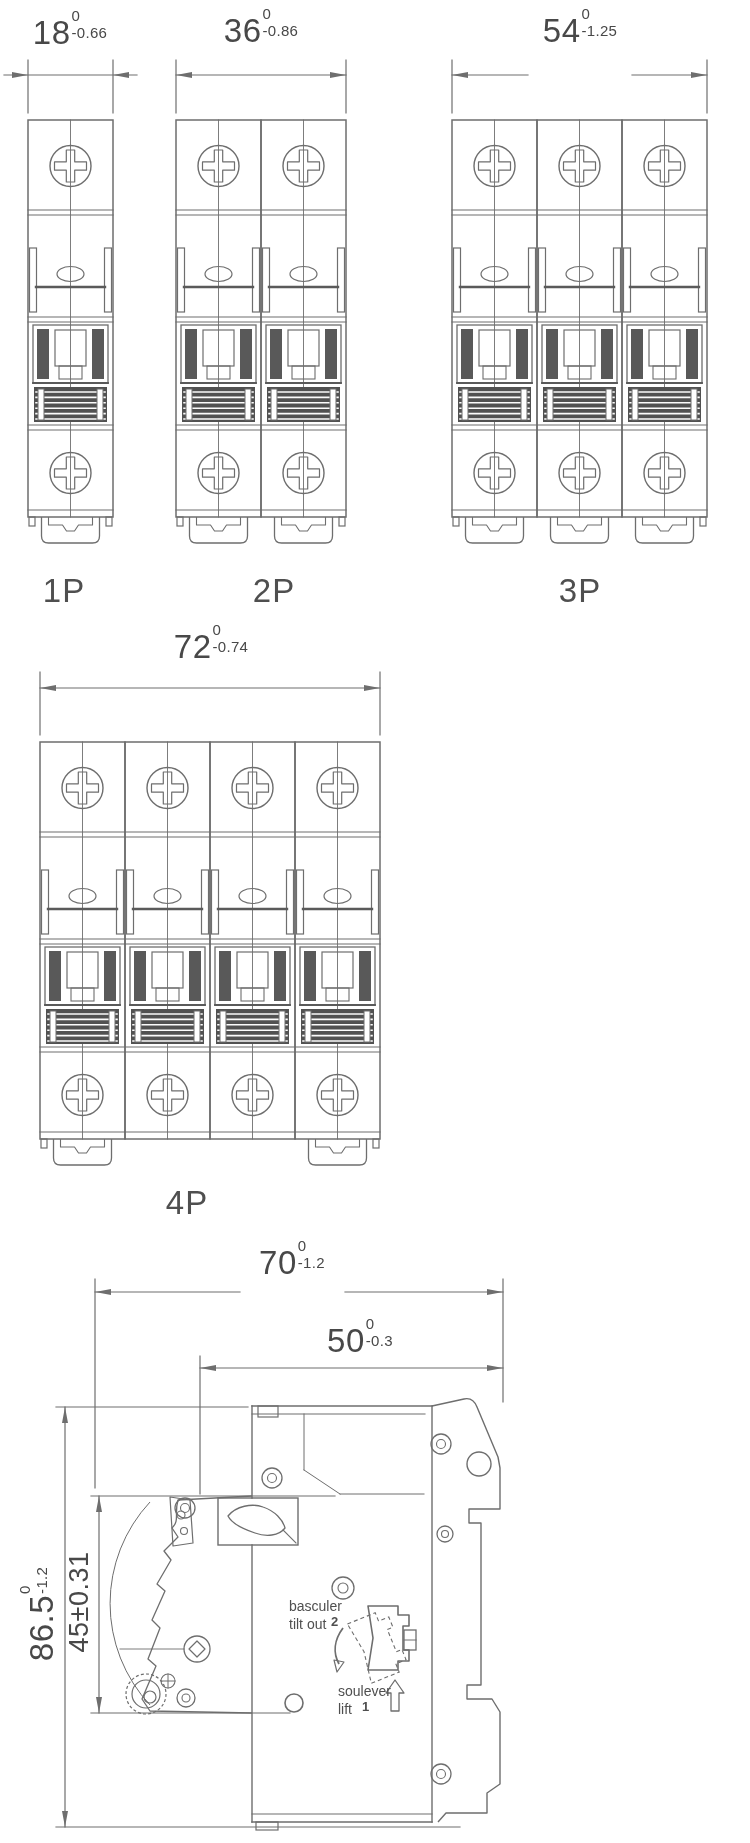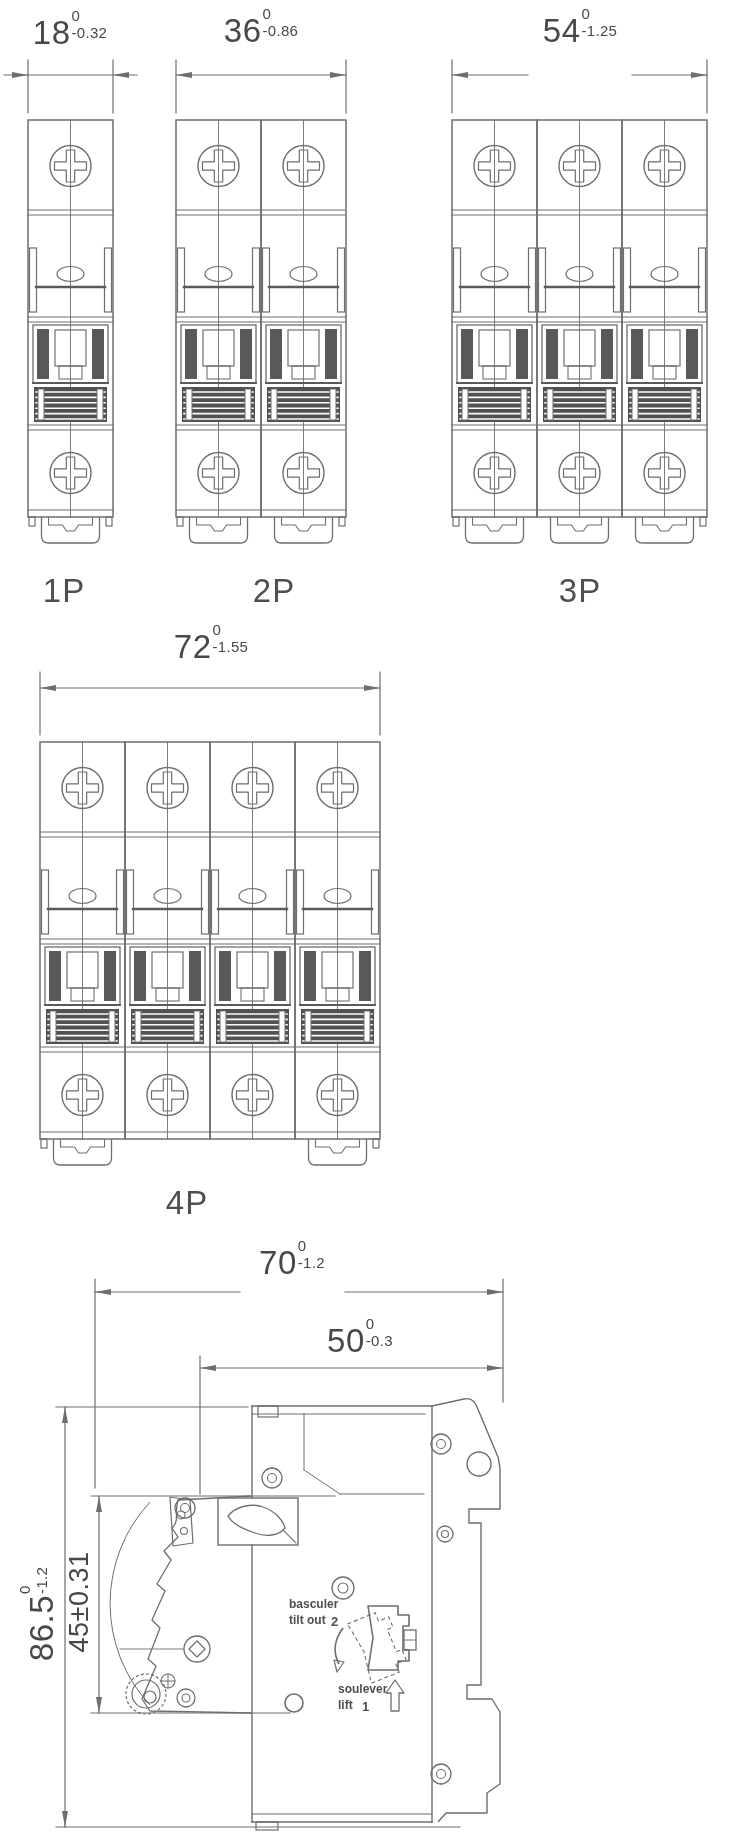--- a/index.html
+++ b/index.html
@@ -5,21 +5,21 @@
   html,body{margin:0;padding:0;background:#ffffff;}
   body{width:750px;height:1843px;position:relative;font-family:"Liberation Sans",sans-serif;color:#4a4a4a;overflow:hidden;}
   .stage{position:absolute;left:0;top:0;width:750px;height:1843px;}
   #art{position:absolute;left:0;top:0;}
   .dim{position:absolute;display:flex;align-items:flex-start;color:#484848;transform:translateX(-50%);white-space:nowrap;}
   .dim .v{font-size:33px;line-height:1;letter-spacing:.5px;}
   .dim .tol{display:flex;flex-direction:column;font-size:15px;line-height:1.12;letter-spacing:.3px;transform:translateY(-8px);margin-left:1px;}
   .dim.rot{transform:translate(-50%,-50%) rotate(-90deg);}
   .dim .pm{font-size:27px;line-height:1;letter-spacing:.5px;}
   .plabel{position:absolute;font-size:33px;color:#4f4f4f;letter-spacing:1px;transform:translateX(-50%);line-height:1;}
-  .ann{position:absolute;font-size:12px;font-weight:bold;color:#4f4f4f;line-height:1.3;}
+  .ann{position:absolute;font-size:14px;font-weight:normal;color:#4f4f4f;line-height:1.3;}
   .ann span{display:block;}
   .step{position:absolute;font-size:13px;font-weight:bold;color:#4f4f4f;line-height:1;}
 </style>
 </head>
 <body>
 
 <div class="stage">
 
   <svg id="art" width="750" height="1843" viewBox="0 0 750 1843">
       <line x1="28" y1="60" x2="28" y2="113" stroke="#6e6e6e" stroke-width="1.2" stroke-linecap="square"></line>
@@ -461,42 +461,42 @@
       <line x1="404" y1="1640" x2="416" y2="1640" stroke="#6e6e6e" stroke-width="1" stroke-linecap="square"></line>
       <path d="M 343,1628 C 334,1640 333,1653 339,1664" fill="none" stroke="#6e6e6e" stroke-width="1.8" stroke-linejoin="round"></path>
       <path d="M 334,1660 L 344,1662 L 337,1672 Z" fill="none" stroke="#6e6e6e" stroke-width="1.2" stroke-linejoin="round"></path>
       <path d="M 391,1711 L 391,1693 L 386,1693 L 395,1680 L 404,1693 L 399,1693 L 399,1711 Z" fill="none" stroke="#6e6e6e" stroke-width="1.3" stroke-linejoin="round"></path>
     </svg>
 
   <div class="dim" style="left:70px;top:16px">
     <span class="v">18</span>
     <span class="tol">
       <span>0</span>
-      <span>-0.32</span>
+      <span>-0.66</span>
     </span>
   </div>
   <div class="dim" style="left:261px;top:14px">
     <span class="v">36</span>
     <span class="tol">
       <span>0</span>
       <span>-0.86</span>
     </span>
   </div>
   <div class="dim" style="left:580px;top:14px">
     <span class="v">54</span>
     <span class="tol">
       <span>0</span>
       <span>-1.25</span>
     </span>
   </div>
   <div class="dim" style="left:211px;top:630px">
     <span class="v">72</span>
     <span class="tol">
       <span>0</span>
-      <span>-1.55</span>
+      <span>-0.74</span>
     </span>
   </div>
 
   <div class="plabel" style="left:64px;top:574px">1P</div>
   <div class="plabel" style="left:274px;top:574px">2P</div>
   <div class="plabel" style="left:580px;top:574px">3P</div>
   <div class="plabel" style="left:187px;top:1186px">4P</div>
 
   <div class="dim" style="left:292px;top:1246px">
     <span class="v">70</span>

